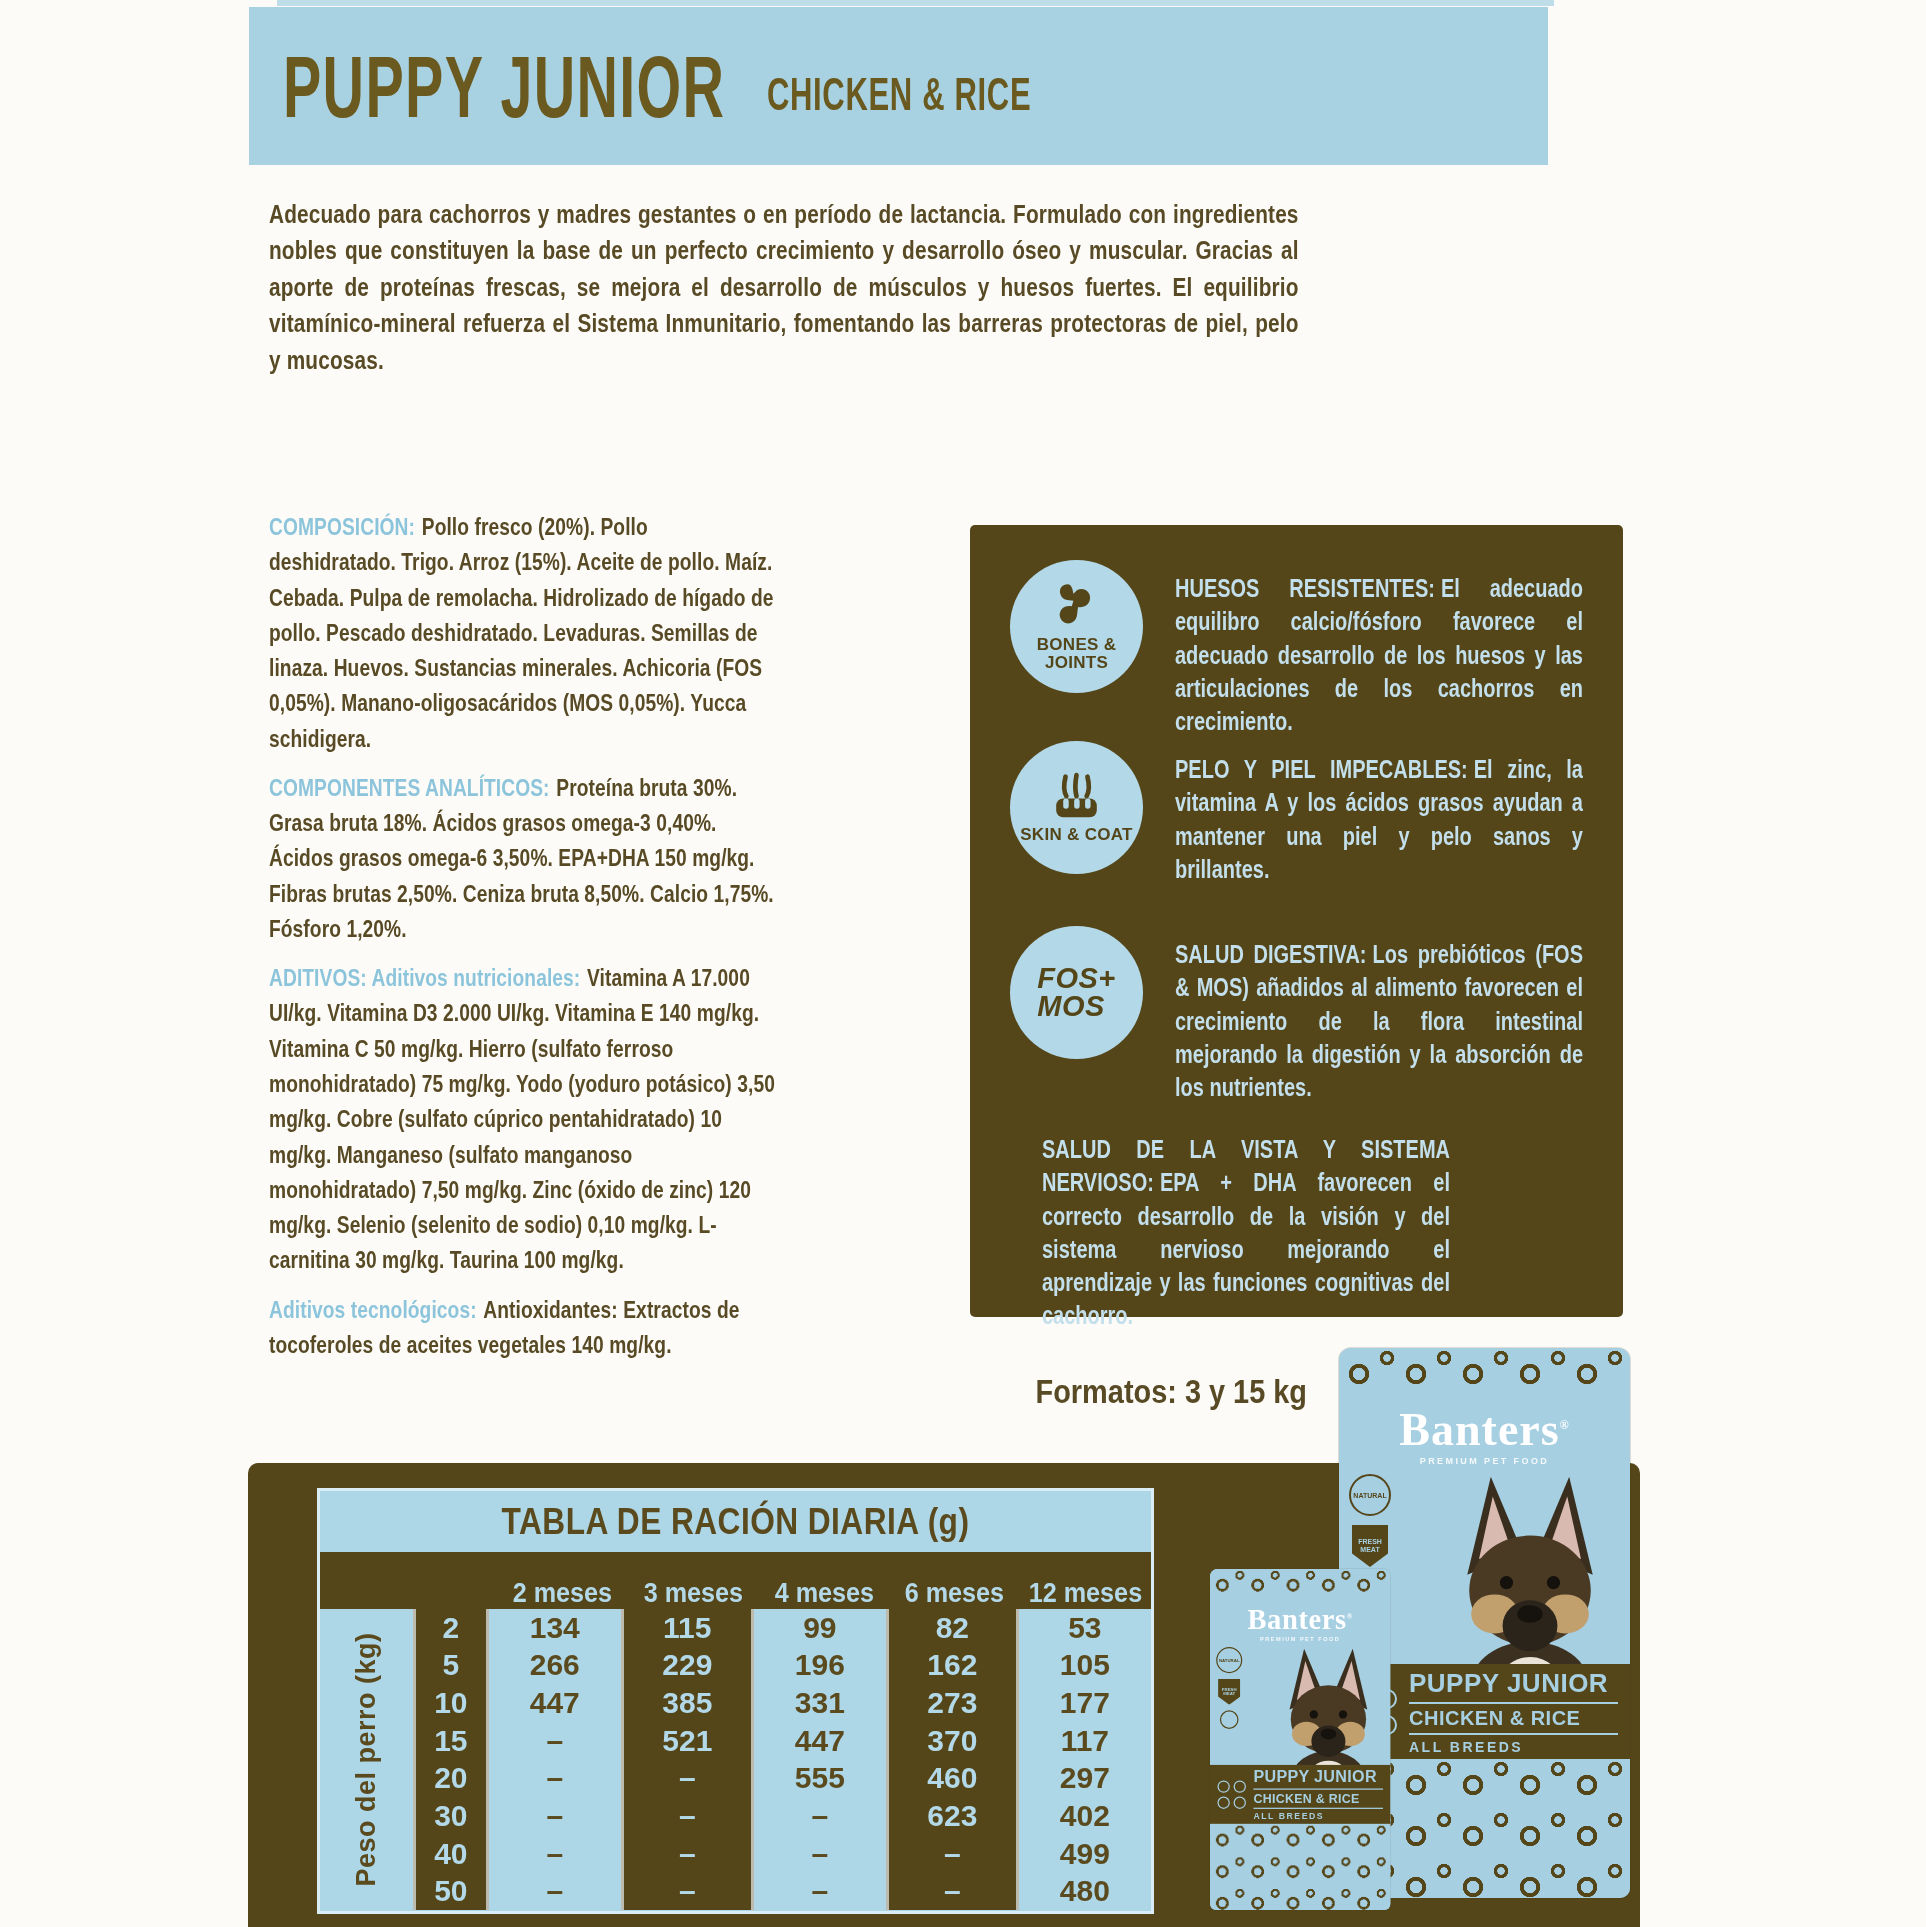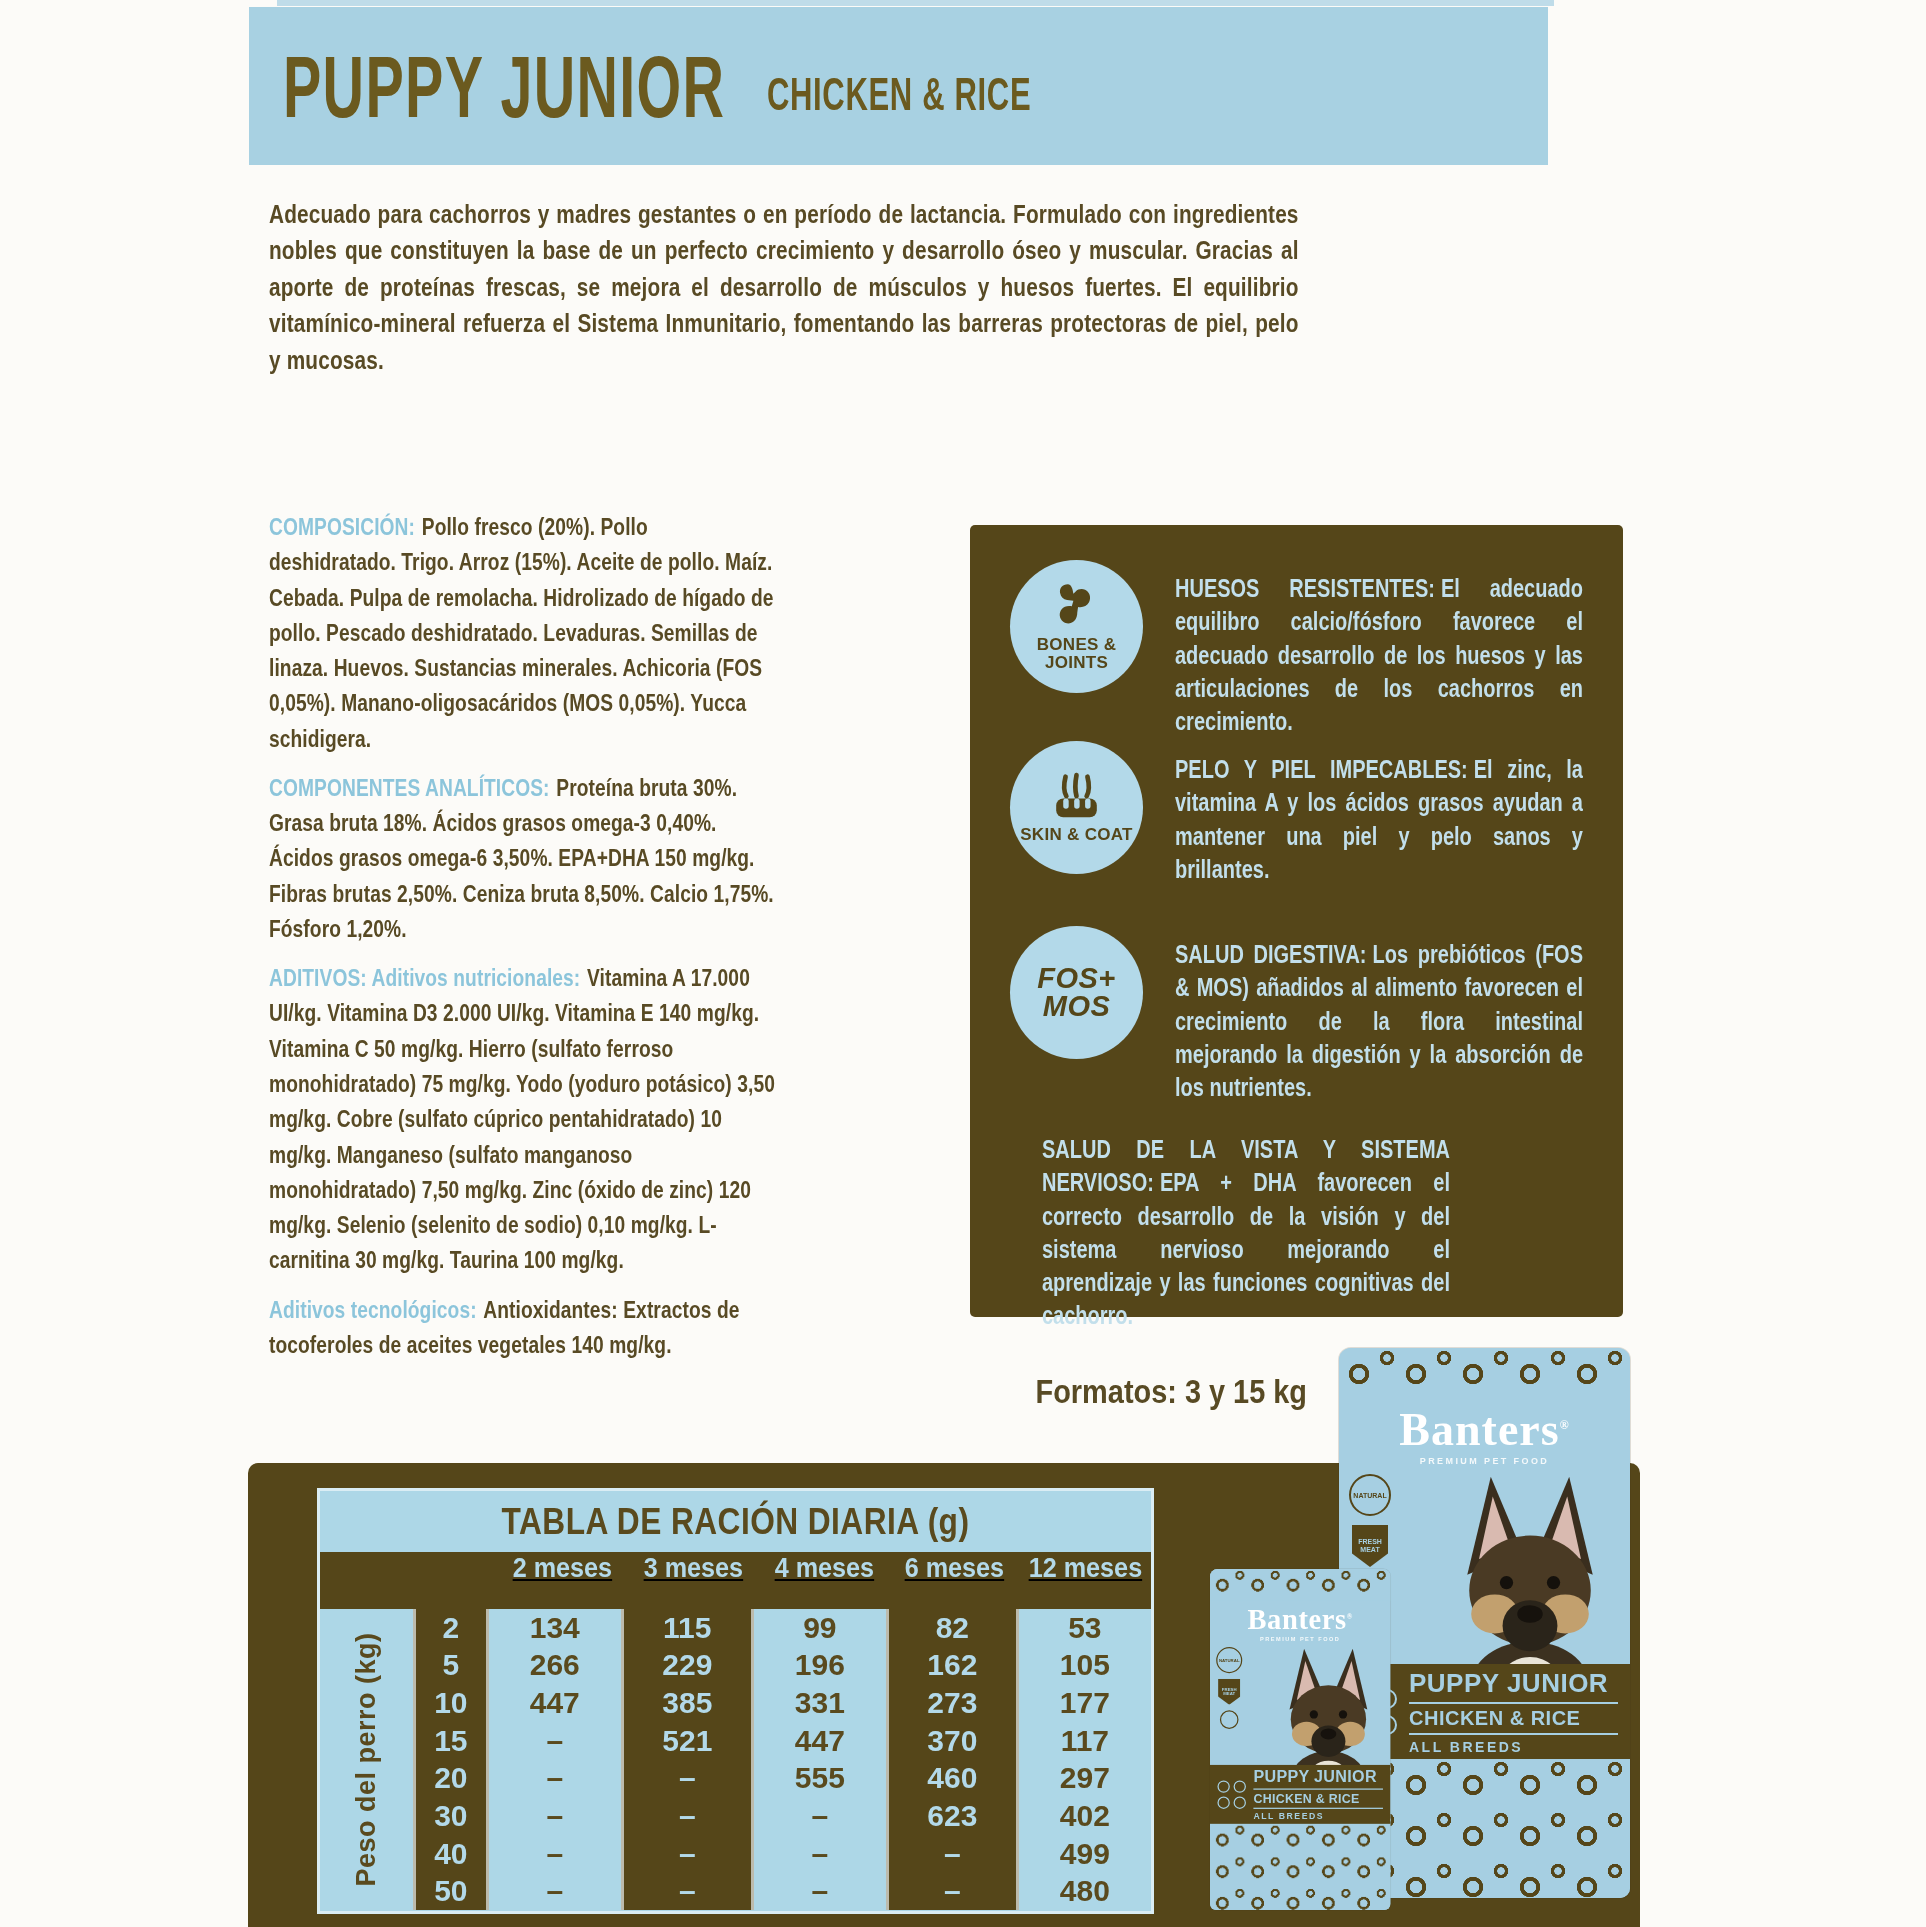--- a/index.html
+++ b/index.html
@@ -39,37 +39,37 @@
   .lbl{color:var(--label-blue);margin-right:.35em;}
 
   
   .benefits-box{position:absolute;left:970px;top:525px;width:653px;height:792px;background:var(--brown);border-radius:5px;}
   .brow{position:absolute;left:40px;display:flex;align-items:flex-start;}
   .brow.r1{top:35px;} .brow.r2{top:216px;} .brow.r3{top:401px;} .brow.r4{top:596px;}
   .bcircle{flex:none;width:133px;height:133px;border-radius:50%;background:var(--circle-blue);color:var(--brown);
            display:flex;flex-direction:column;align-items:center;justify-content:center;}
   .bcircle svg{display:block;}
   .badge-label{font-size:17px;font-weight:bold;text-align:center;line-height:1.05;letter-spacing:0.3px;margin-top:4px;}
-  .fosmos .badge-big{font-size:29px;font-weight:bold;line-height:.95;letter-spacing:0.5px;text-align:center;font-style:italic;}
+  .fosmos .badge-big{font-size:29px;font-weight:bold;line-height:.95;letter-spacing:0.5px;font-style:italic;}
   .btxt{margin-left:32px;padding-top:12px;width:510px;transform:scaleX(.8);transform-origin:left top;
         font-size:25px;color:var(--benefit-text);line-height:1.33;text-align:justify;font-weight:bold;}
   .btxt b{margin-right:.3em;}
   .slot{fill:var(--circle-blue);}
 
   
   .formats{position:absolute;left:891px;top:1372px;width:416px;text-align:right;font-size:34px;font-weight:bold;
            color:var(--text-brown);transform:scaleX(.85);transform-origin:right top;z-index:2;}
 
   
   .bottom-box{position:absolute;left:248px;top:1440px;width:1392px;height:475px;background:var(--brown);border-radius:10px;z-index:1;margin-top:23px;}
   .table-panel{position:absolute;left:69px;top:25px;width:837px;height:426px;background:var(--panel-blue);
                border:3px solid rgba(255,255,255,.55);}
   .table-title{height:61px;display:flex;align-items:center;justify-content:center;font-size:36px;font-weight:bold;
                color:var(--table-brown);transform:scaleX(.88);transform-origin:center;letter-spacing:0.5px;white-space:nowrap;}
-  .thead{height:57px;background:var(--brown);display:flex;align-items:flex-start;padding-left:177px;text-decoration:underline;}
+  .thead{height:57px;background:var(--brown);display:flex;align-items:flex-end;padding-left:177px;}
   .th{width:131px;text-align:center;font-size:28px;font-weight:bold;color:var(--circle-blue);
       transform:scaleX(.9);transform-origin:center;white-space:nowrap;}
   .tbody{display:flex;height:301px;}
   .axis{width:93px;display:flex;align-items:center;justify-content:center;}
   .axis span{transform:rotate(-90deg);white-space:nowrap;font-size:27px;font-weight:bold;color:var(--table-brown);letter-spacing:0.5px;}
   .col{display:flex;flex-direction:column;}
   .cell{flex:1;display:flex;align-items:center;justify-content:center;font-size:30px;font-weight:bold;}
   .wcol{width:84px;background:var(--brown);color:var(--circle-blue);
         border-left:3px solid rgba(245,250,253,.65);border-right:3px solid rgba(245,250,253,.65);}
   .dcol{width:148px;}

